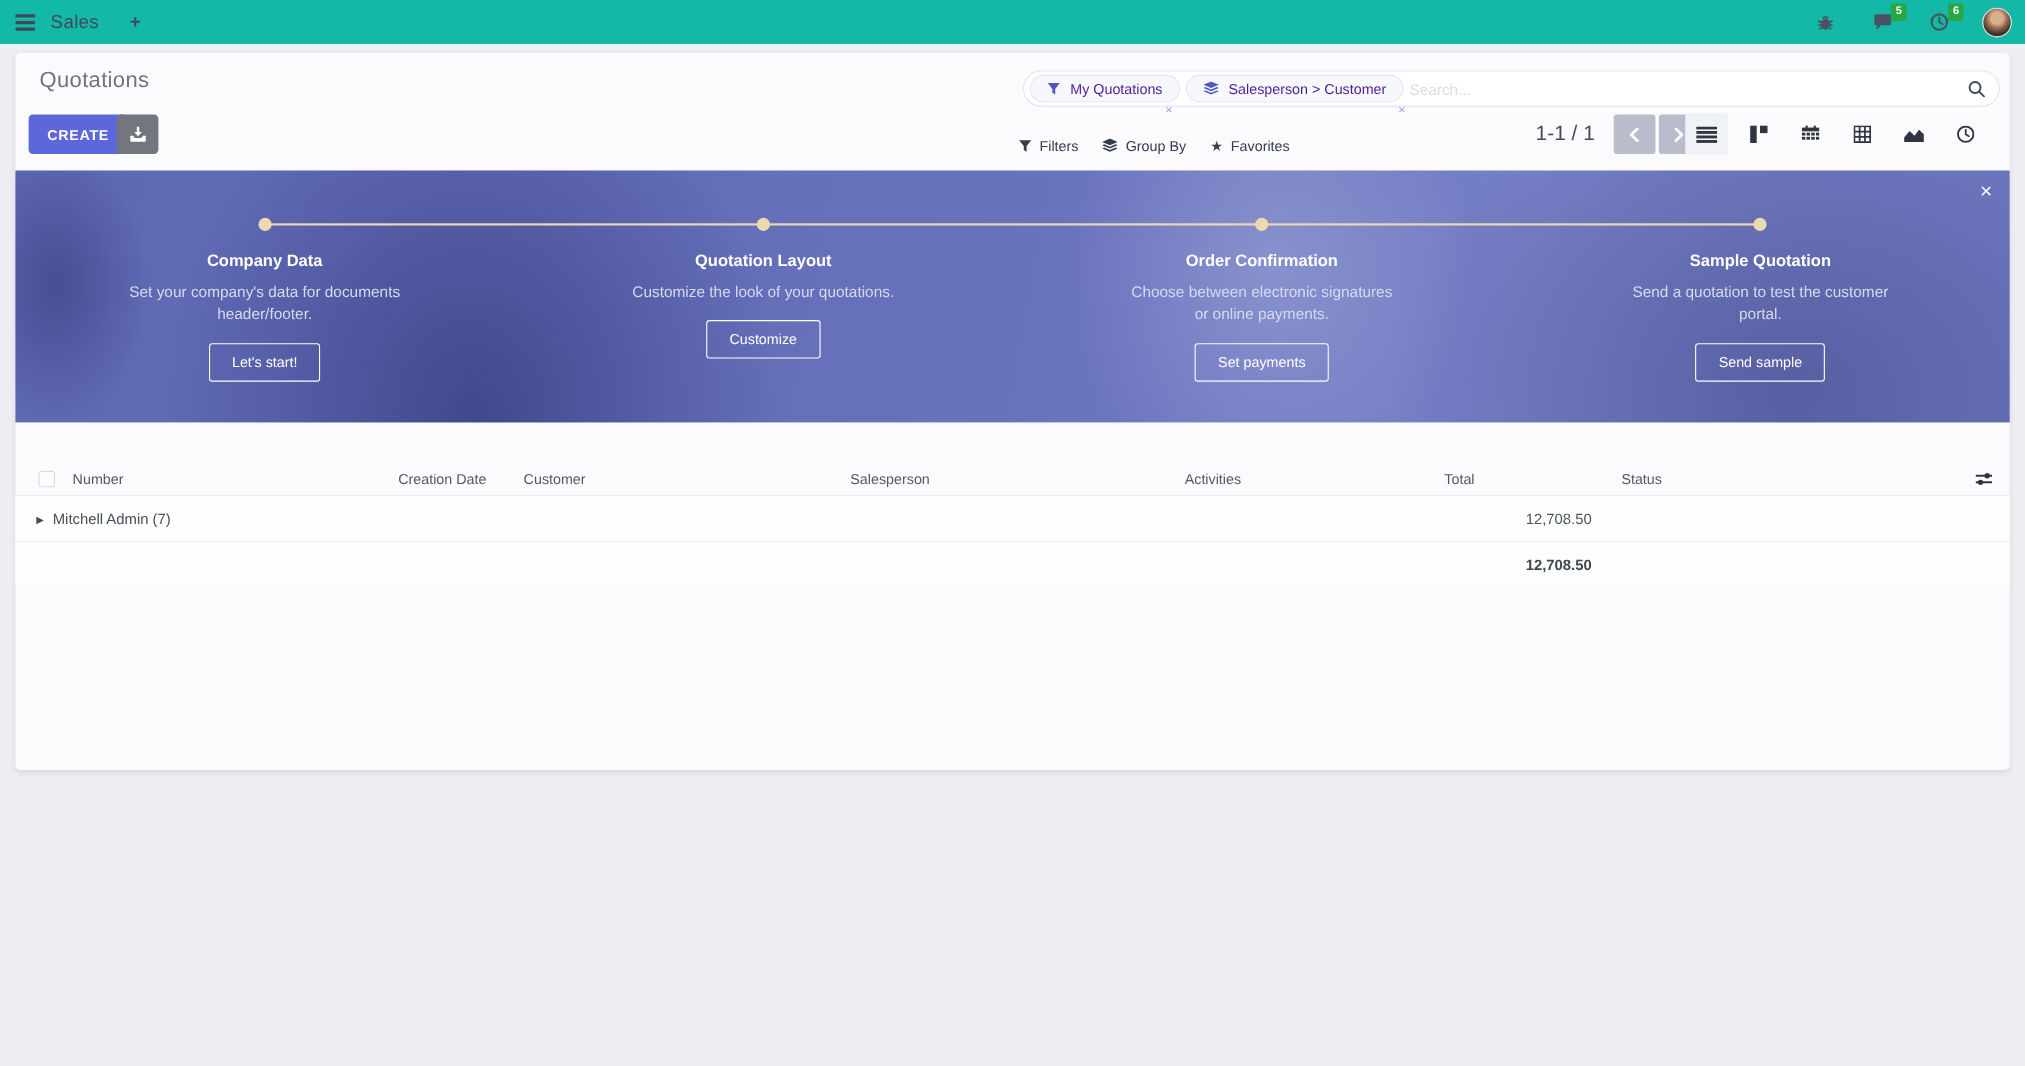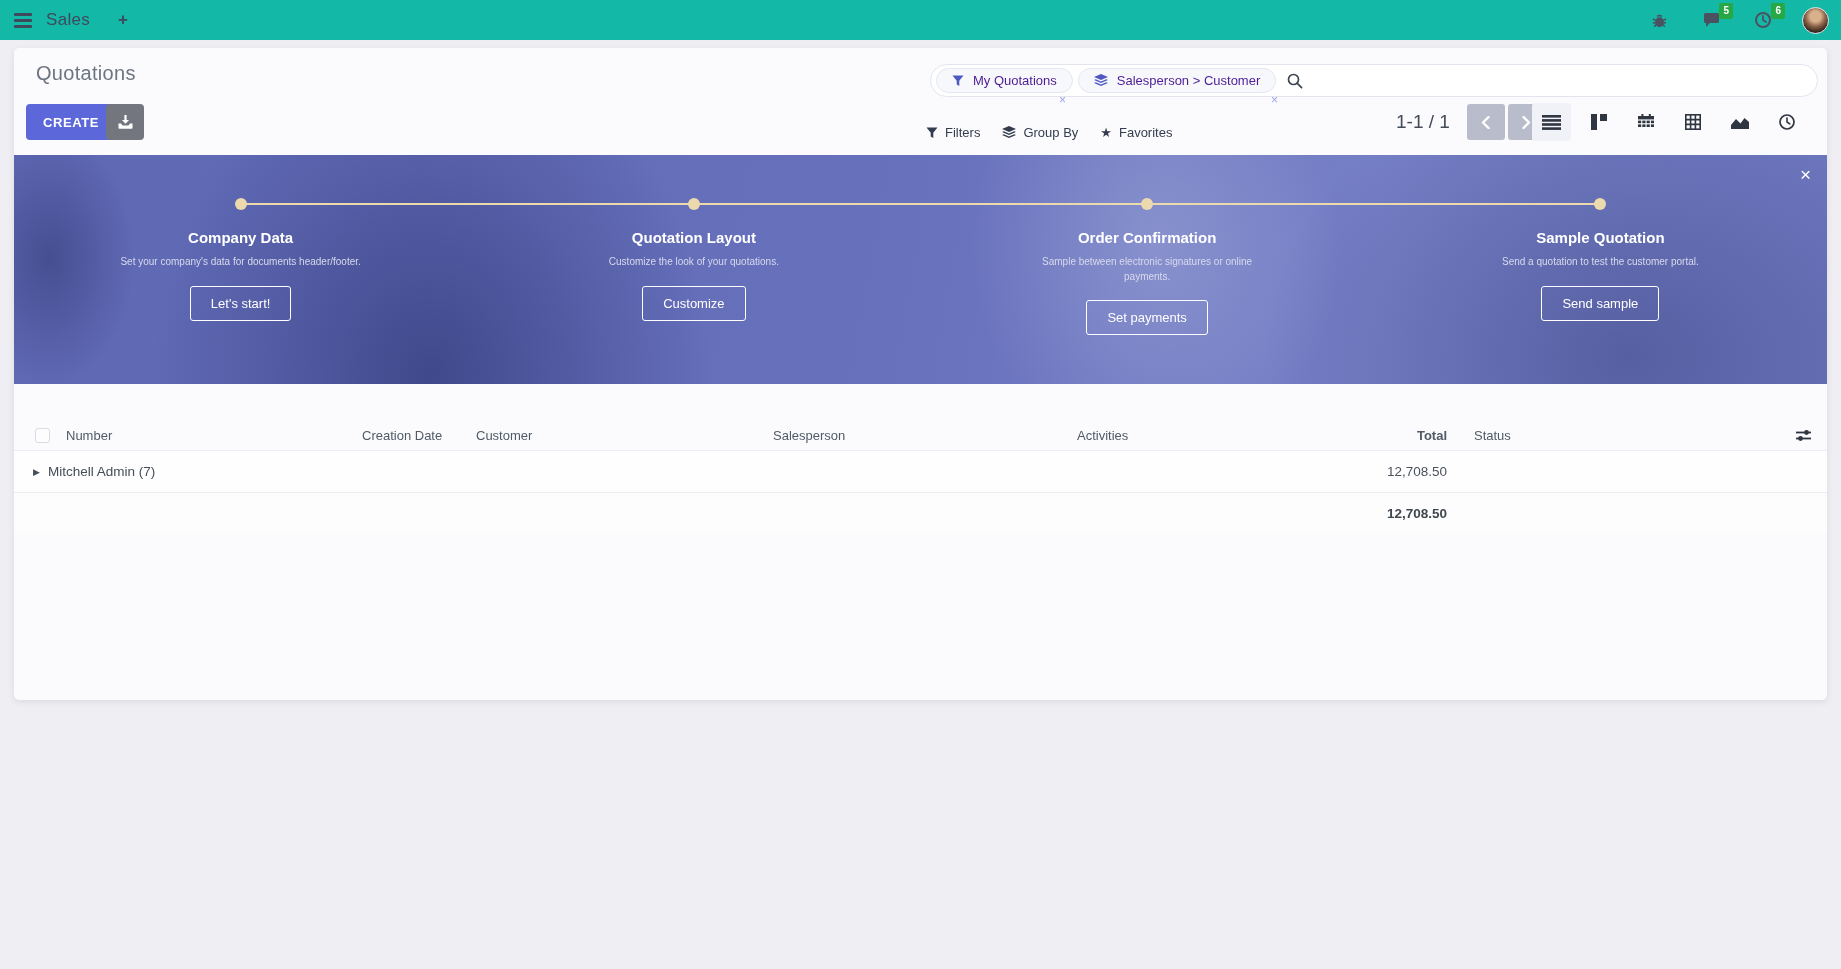--- a/index.html
+++ b/index.html
@@ -58,28 +58,28 @@
       radial-gradient(310px 390px at 63% 38%, rgba(238,242,255,.20), transparent 60%),
       radial-gradient(520px 430px at 89% 88%, rgba(30,36,95,.33), transparent 70%),
       linear-gradient(100deg,#5e68b3,#6670bb 45%,#7680c6 75%,#6f79c0);
   }
   .banner-close { position:absolute; top:10px; right:16px; font-size:19px; color:#ffffff; cursor:pointer; line-height:1; }
   .timeline-line { position:absolute; top:48px; left:12.5%; width:75%; height:2px; background:#ecd9ae; }
   .steps { position:absolute; top:0; left:0; width:100%; height:100%; display:grid; grid-template-columns:repeat(4,1fr); }
   .step { position:relative; text-align:center; padding-top:74px; }
   .step-dot { position:absolute; top:43px; left:50%; margin-left:-6px; width:12px; height:12px; border-radius:50%; background:#ecd9ae; }
   .step-title { font-size:15px; font-weight:700; color:#ffffff; margin-bottom:9px; }
-  .step-desc { font-size:10px; color:#d7daec; line-height:1.45; max-width:252px; margin:0 auto; }
+  .step-desc { font-size:14px; color:#d7daec; line-height:1.45; max-width:252px; margin:0 auto; }
   .step-btn { margin-top:16px; background:transparent; border:1px solid #ffffff; border-radius:3px; color:#ffffff; font-size:13px; padding:9px 20px; cursor:pointer; font-family:"Liberation Sans", sans-serif; }
 
   
   .trow { display:grid; grid-template-columns:44px 296px 114px 297px 304px 236px 144px 330px 48px; align-items:center; }
   .thead { position:absolute; left:0; top:372px; width:1813px; height:30px; font-size:13px; color:#505a66; font-weight:500; }
   .th { padding-left:8px; white-space:nowrap; }
-  .th.right { text-align:right; padding-right:2px;font-weight:bold; }
+  .th.right { text-align:left; padding-right:2px; }
   .th.status { padding-left:25px; }
   .cb-cell { padding-left:21px; }
   .checkbox { width:15px; height:15px; border:1px solid #d8dbe3; border-radius:3px; background:#fdfdfe; cursor:pointer; }
   .cog-cell { display:flex; justify-content:flex-end; padding-right:16px; }
 
   .group-row { position:absolute; left:0; top:402px; width:1813px; height:43px; background:#fefefe; border-top:1px solid #ececf1; border-bottom:1px solid #ececf1; font-size:13.5px; color:#454d58; cursor:pointer; }
   .group-label { grid-column:1 / 7; padding-left:19px; display:flex; align-items:center; gap:8px; }
   .group-caret { font-size:9px; color:#454d58; }
   .cell-total { grid-column:7; text-align:right; padding-right:2px; color:#4b525c; }
 
@@ -143,20 +143,21 @@
     <div class="facet">
       <svg width="14" height="13" viewBox="0 0 14 13">
           <g fill="#4e5ac2">
             <path d="M7 0 L14 3 L7 6 L0 3 Z"></path>
             <path d="M1.8 5.2 L0 6 L7 9 L14 6 L12.2 5.2 L7 7.4 Z"></path>
             <path d="M1.8 8.2 L0 9 L7 12 L14 9 L12.2 8.2 L7 10.4 Z"></path>
           </g>
         </svg>
       <span>Salesperson &gt; Customer</span>
     </div>
+    <input class="search-input" placeholder="Search..." style="">
     <svg class="mag" width="16" height="16" viewBox="0 0 16 16">
         <circle cx="6.5" cy="6.5" r="5" fill="none" stroke="#3e4654" stroke-width="1.7"></circle>
         <path d="M10.3 10.3 L14.6 14.6" stroke="#3e4654" stroke-width="1.7" stroke-linecap="round"></path>
       </svg>
     <span class="facet-x x1">×</span>
     <span class="facet-x x2">×</span>
   </div>
 
   <button class="btn-create">CREATE</button>
   <button class="btn-export">
@@ -274,21 +275,21 @@
       </div>
       <div class="step">
         <span class="step-dot"></span>
         <div class="step-title">Quotation Layout</div>
         <div class="step-desc">Customize the look of your quotations.</div>
         <button class="step-btn">Customize</button>
       </div>
       <div class="step">
         <span class="step-dot"></span>
         <div class="step-title">Order Confirmation</div>
-        <div class="step-desc">Sample between electronic signatures or online payments.</div>
+        <div class="step-desc">Choose between electronic signatures or online payments.</div>
         <button class="step-btn">Set payments</button>
       </div>
       <div class="step">
         <span class="step-dot"></span>
         <div class="step-title">Sample Quotation</div>
         <div class="step-desc">Send a quotation to test the customer portal.</div>
         <button class="step-btn">Send sample</button>
       </div>
     </div>
   </div>

